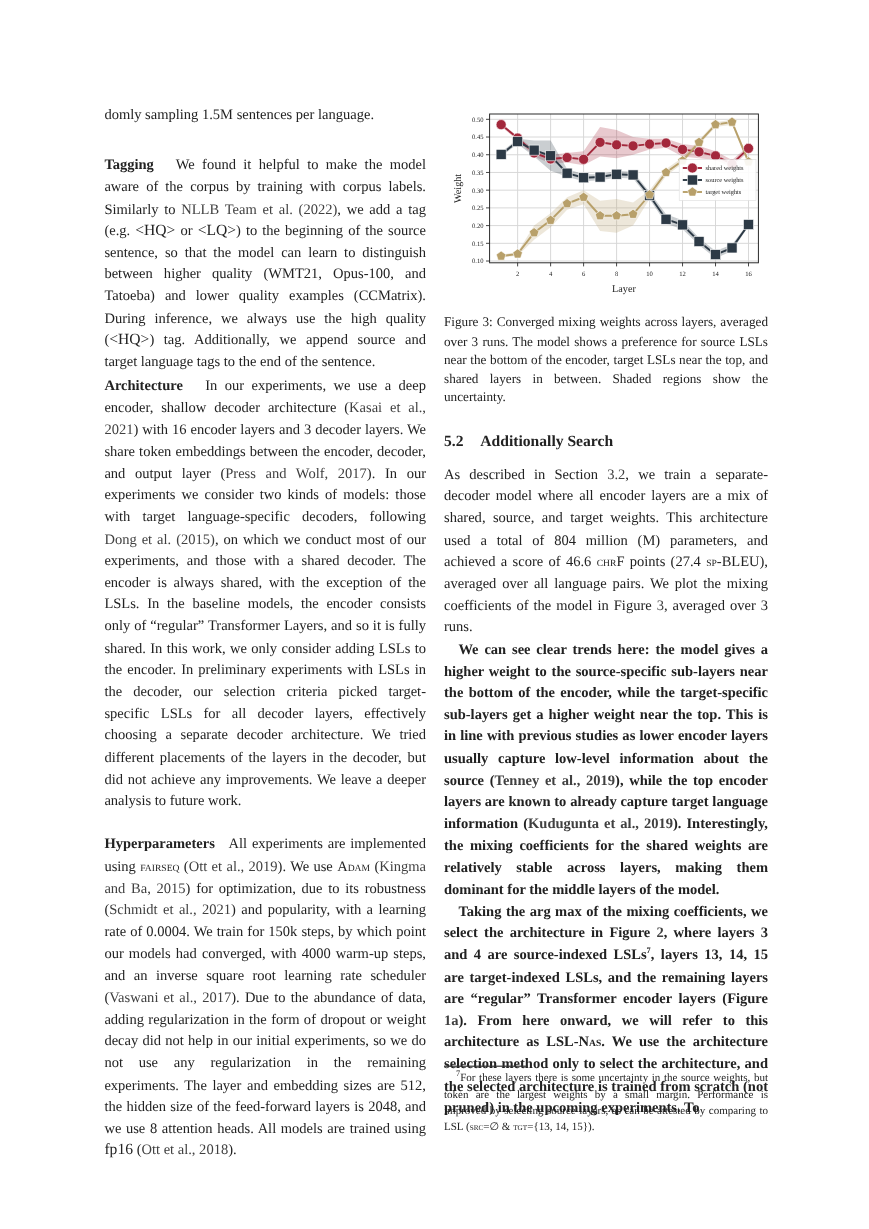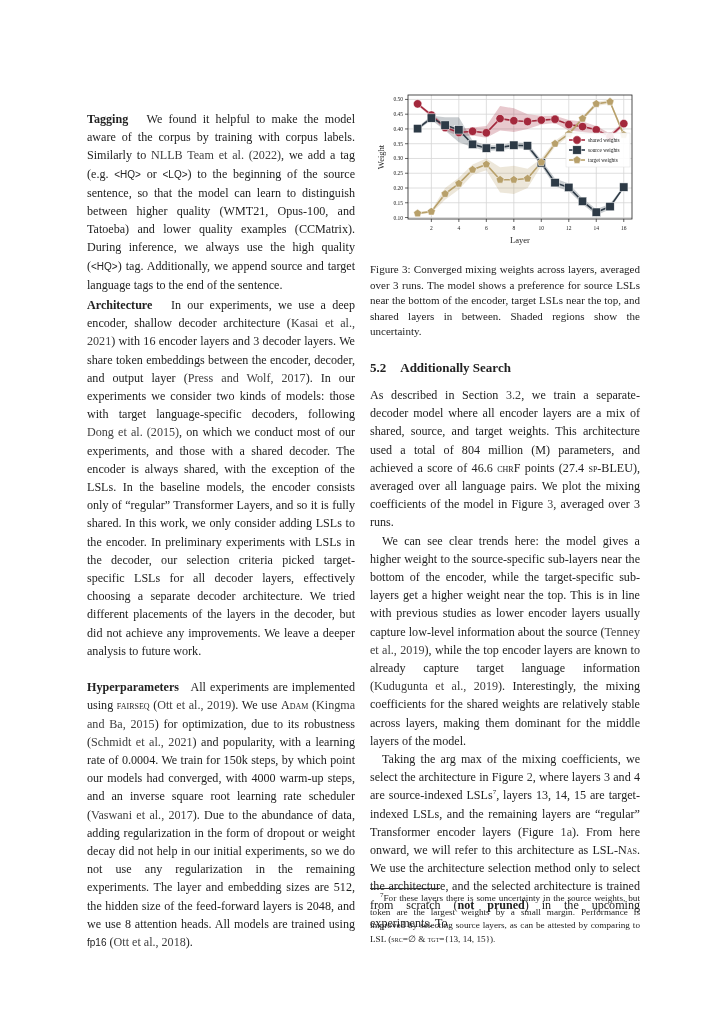--- a/index.html
+++ b/index.html
@@ -3,39 +3,40 @@
 <meta charset="utf-8">
 <style>
   html, body { margin:0; padding:0; background:#fff; }
   body { width:724px; height:1024px; position:relative; overflow:hidden;
          font-family:"Liberation Serif", "DejaVu Serif", serif; color:#222; }
   .col { position:absolute; font-size:12.1px; line-height:18.2px; text-align:justify; }
   .left { left:87px; top:86px; width:268px; }
   .right { left:370px; width:270px; }
   p { margin:0; }
   .para-gap { margin-top:18px; }
-  .indent { text-indent:12px; }
+  .indent { text-indent:12px;font-weight:bold; }
   .rh { font-weight:bold; }
   .cite { color:#404040; }
-  .mono { font-family:Liberation Sans, sans-serif; font-size:10px; }
+  .mono { font-family:Liberation Serif, serif; font-size:13px; }
   .sc { font-variant:small-caps; }
   .caption { position:absolute; left:370px; top:262px; width:270px; font-size:11px; line-height:15.6px; text-align:justify; }
   .sec-heading { position:absolute; left:370px; top:360px; font-size:13px; font-weight:bold; }
   .sec-heading .num { margin-right:14px; }
   .body-right { top:386px; }
   .fn-rule { position:absolute; left:370px; top:888px; width:70px; border-top:1px solid #333; }
   .footnote { position:absolute; left:370px; top:892px; width:270px; font-size:9.2px; line-height:13.6px; text-align:justify; }
   sup { font-size:7px; line-height:0; }
   #chart { position:absolute; left:370px; top:85px; width:270px; height:170px; }
   #chart text { font-family:"Liberation Serif", "DejaVu Serif", serif; fill:#222; }
 </style>
 </head>
 <body>
 
 <div class="col left">
+  <p>domly sampling 1.5M sentences per language.</p>
 
   <p class="para-gap" style="margin-top:24px;">
     <span class="rh">Tagging</span>&nbsp;&nbsp;
     <span>We found it helpful to make the model aware of the corpus by training with corpus labels. Similarly to </span><a class="cite">NLLB Team et al. (2022)</a><span>, we add a tag (e.g. </span><span class="mono">&lt;HQ&gt;</span><span> or </span><span class="mono">&lt;LQ&gt;</span><span>) to the beginning of the source sentence, so that the model can learn to distinguish between higher quality (WMT21, Opus-100, and Tatoeba) and lower quality examples (CCMatrix). During inference, we always use the high quality (</span><span class="mono">&lt;HQ&gt;</span><span>) tag. Additionally, we append source and target language tags to the end of the sentence.</span>
   </p>
 
   <p class="para-gap" style="margin-top:2px;">
     <span class="rh">Architecture</span>&nbsp;&nbsp;
     <span>In our experiments, we use a deep encoder, shallow decoder architecture (</span><a class="cite">Kasai et al., 2021</a><span>) with 16 encoder layers and 3 decoder layers. We share token embeddings between the encoder, decoder, and output layer (</span><a class="cite">Press and Wolf, 2017</a><span>). In our experiments we consider two kinds of models: those with target language-specific decoders, following </span><a class="cite">Dong et al. (2015)</a><span>, on which we conduct most of our experiments, and those with a shared decoder. The encoder is always shared, with the exception of the LSLs. In the baseline models, the encoder consists only of “regular” Transformer Layers, and so it is fully shared. In this work, we only consider adding LSLs to the encoder. In preliminary experiments with LSLs in the decoder, our selection criteria picked target-specific LSLs for all decoder layers, effectively choosing a separate decoder architecture. We tried different placements of the layers in the decoder, but did not achieve any improvements. We leave a deeper analysis to future work.</span>
   </p>

